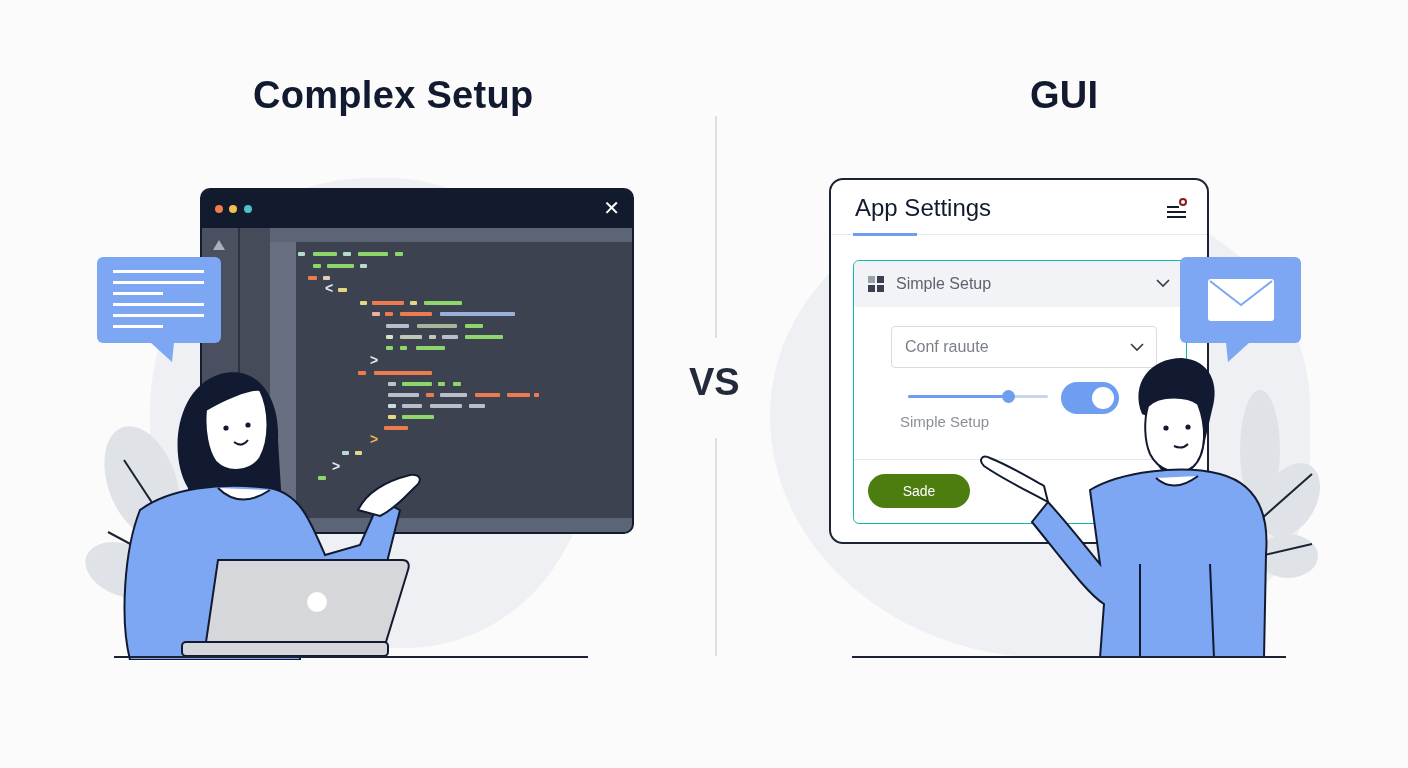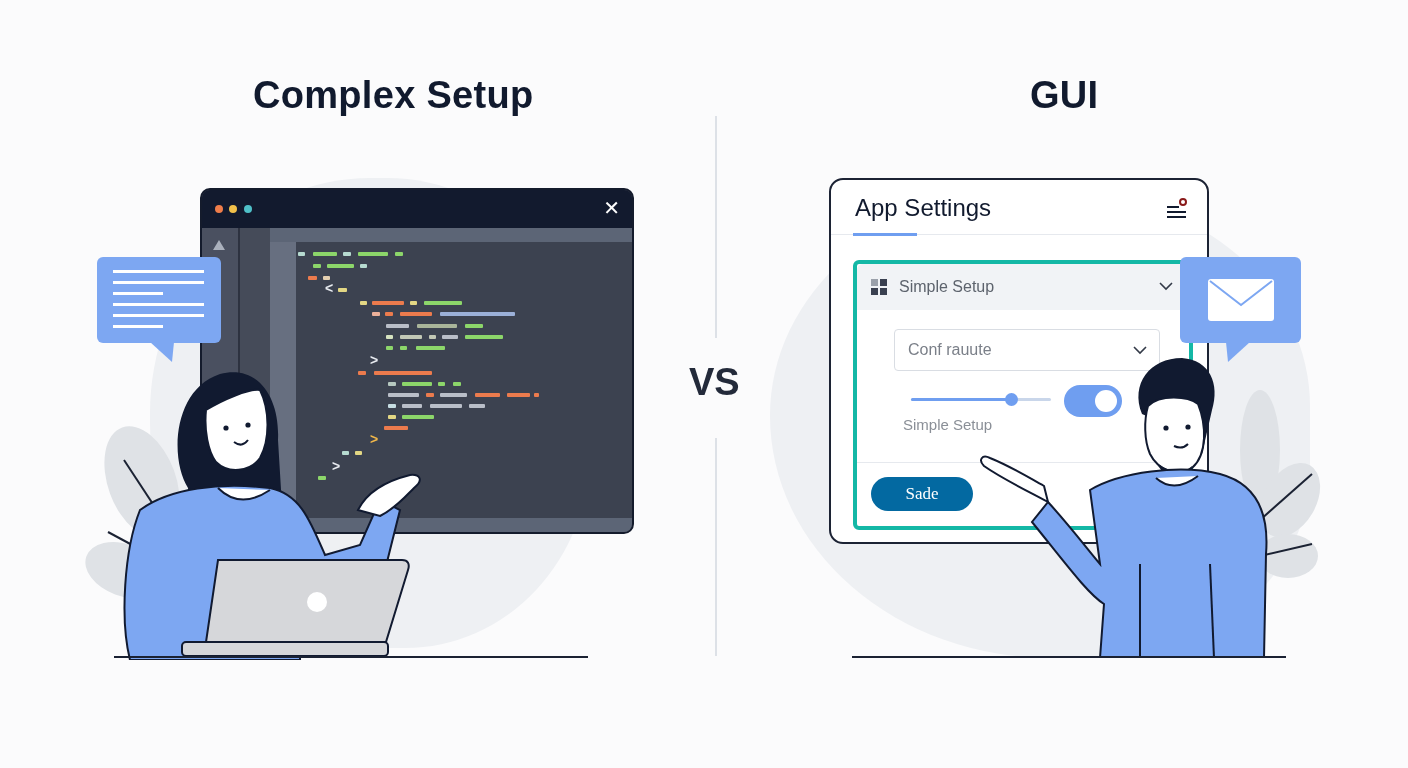--- a/index.html
+++ b/index.html
@@ -13,25 +13,25 @@
   .dot{position:absolute;top:15px;width:8px;height:8px;border-radius:50%;}
   .gutter{position:absolute;left:0;top:38px;width:36px;bottom:0;background:#4a5060;border-right:2px solid #2d3240;}
   .panel2{position:absolute;left:38px;top:38px;width:30px;bottom:0;background:#454b59;}
   .strip{position:absolute;left:68px;top:38px;right:0;height:14px;background:#5c6576;}
   .lnum{position:absolute;left:68px;top:52px;width:26px;bottom:14px;background:#676f80;}
   .bottomstrip{position:absolute;left:68px;right:0;bottom:0;height:14px;background:#5c6576;}
   .tok{position:absolute;height:4px;border-radius:1px;}
   .chev{position:absolute;color:#e9ecf1;font-size:14px;font-weight:700;line-height:14px;}
   
   .card{left:829px;top:178px;width:380px;height:366px;background:#fff;border:2px solid #1c2334;border-radius:14px;box-sizing:border-box;}
-  .inner{position:absolute;left:22px;top:80px;width:332px;height:262px;border:4px solid #14b8a6;border-radius:6px;background:#fff;}
+  .inner{position:absolute;left:22px;top:80px;width:332px;height:262px;border:1px solid #14b8a6;border-radius:6px;background:#fff;}
   .inner-head{position:absolute;left:0;top:0;right:0;height:46px;background:#f1f3f6;border-radius:6px 6px 0 0;}
   .select{position:absolute;left:37px;top:65px;width:264px;height:40px;border:1px solid #d9dde3;border-radius:4px;}
   .muted{color:#7a7f88;}
-  .btn{position:absolute;border:none;background:#0369a1;color:#fff;font-family:Liberation Serif, serif;font-size:17px;border-radius:18px;}
+  .btn{position:absolute;border:none;background:#4d7c0f;color:#fff;font-family:Liberation Sans, sans-serif;font-size:14px;border-radius:18px;}
   .bubble{background:#7da7f2;border-radius:6px;}
   svg{display:block;}
 </style>
 </head>
 <body>
 
 <div class="abs title" style="left:253px;top:74px;">Complex Setup</div>
 <div class="abs title" style="left:1030px;top:74px;">GUI</div>
 
 <div class="abs" style="left:715px;top:116px;width:2px;height:222px;background:#dde1e7;"></div>

